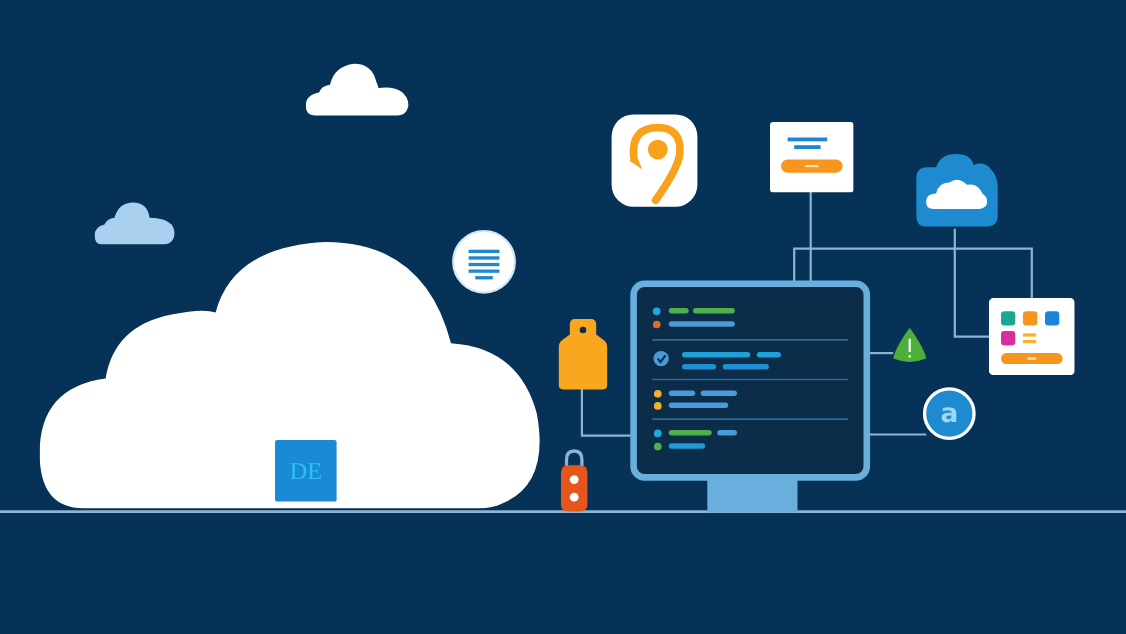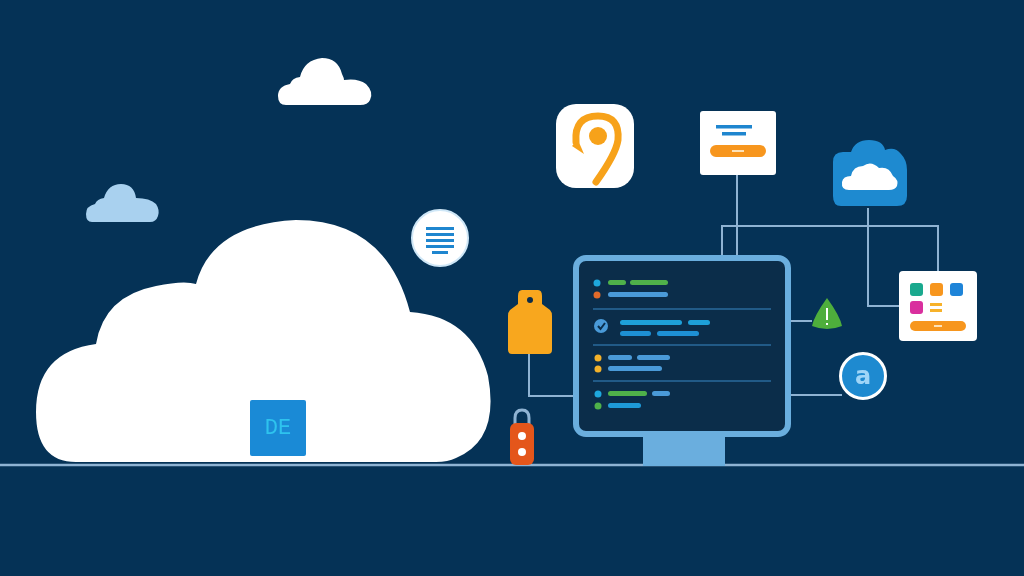--- a/index.html
+++ b/index.html
@@ -1,19 +1,19 @@
 <!DOCTYPE html>
 <html><head>
 <meta charset="utf-8">
 <style>
   html, body { margin:0; padding:0; }
   body { width:1024px; height:576px; background:#053256; overflow:hidden; position:relative; font-family:"Liberation Sans", sans-serif; }
   .abs { position:absolute; }
   svg { display:block; }
-  .de-badge { position:absolute; left:250px; top:400px; width:56px; height:56px; background:#1a8ad6; border-radius:2px; display:flex; align-items:center; justify-content:center; color:#2ec3ee; font-size:22px; font-family:Liberation Mono, monospace; }
+  .de-badge { position:absolute; left:250px; top:400px; width:56px; height:56px; background:#1a8ad6; border-radius:2px; display:flex; align-items:center; justify-content:center; color:#2ec3ee; font-size:22px; font-family:Liberation Serif, serif; }
   .a-bubble { position:absolute; left:839px; top:352px; width:48px; height:48px; border-radius:50%; background:#1e8ad0; border:3px solid #ffffff; box-sizing:border-box; display:flex; align-items:center; justify-content:center; color:#9fd5f7; font-size:24px; font-weight:bold; font-family:"DejaVu Sans", sans-serif; }
 </style>
 </head>
 <body>
 
 <svg class="abs" style="left:0;top:0" width="1024" height="576">
   <g stroke="#8fb3d3" stroke-width="2" fill="none">
 
     <line x1="737" y1="174" x2="737" y2="256"></line>
 

